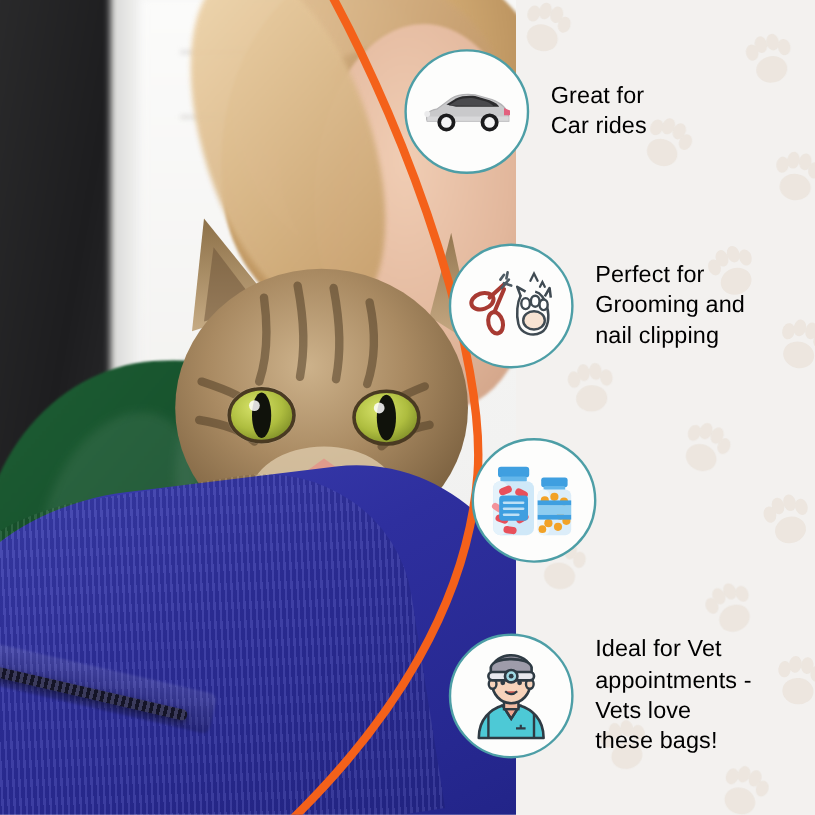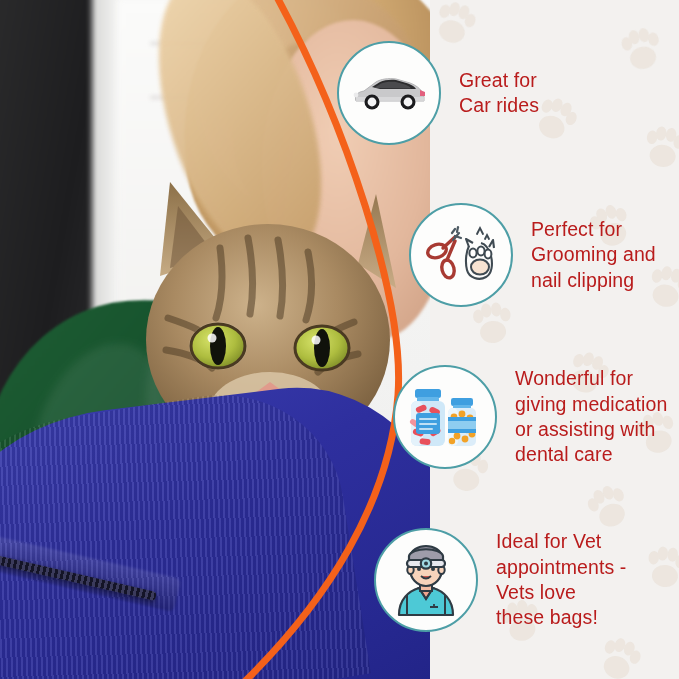--- a/index.html
+++ b/index.html
@@ -191,30 +191,30 @@
     border-radius: 50%;
     background: #fdfdfc;
     border: 2px solid #4d9ea6;
     display: flex;
     align-items: center;
     justify-content: center;
     box-sizing: border-box;
   }
   .badge svg { display: block; }
   .ftext {
-    color: #b91c1c;
+    color: #000000;
     font-size: 19.5px;
     line-height: 1.30;
     letter-spacing: .1px;
     white-space: pre-line;
     font-family: "Liberation Sans", sans-serif;
   }
 
   #f1 { left: 337px; top: 41px; }
-  #f2 { left: 409px; top: 203px; }
+  #f2 { left: 374px; top: 203px; }
   #f3 { left: 393px; top: 365px; }
   #f4 { left: 334px; top: 528px; margin-left: 40px; }
 </style>
 </head>
 <body>
 
 <div id="poster">
 
   <div class="bg-panel"></div>
 
@@ -435,24 +435,20 @@
           <circle cx="58" cy="55" r="3.4"></circle>
             <circle cx="65" cy="50" r="3.4"></circle>
           <circle cx="45" cy="57" r="3.2"></circle>
             <circle cx="60" cy="46" r="3.2"></circle>
         </g>
         <rect x="41" y="37" width="28" height="8" fill="#8fcdf0"></rect>
         <rect x="41" y="45" width="28" height="4" fill="#3f9fe0"></rect>
         <rect x="41" y="33" width="28" height="4" fill="#3f9fe0"></rect>
       </svg>
     </div>
-    <div class="ftext">Wonderful for
-giving medication
-or assisting with
-dental care</div>
   </div>
 
   <div class="feature" id="f4">
     <div class="badge">
       <svg width="74" height="74" viewBox="0 0 74 74">
 
         <path d="M10 72 C10 56 20 48 30 45 L44 45 C54 48 64 56 64 72 Z" fill="#4dc9d6" stroke="#2f3b44" stroke-width="2.2" stroke-linejoin="round"></path>
         <path d="M30 45 L37 56 L44 45 Z" fill="#f0a58f" stroke="#2f3b44" stroke-width="2"></path>
         <path d="M30 45 L37 56 L44 45" fill="none" stroke="#2f3b44" stroke-width="2"></path>
         <path d="M18 52 L18 72" stroke="#2f3b44" stroke-width="2"></path>

